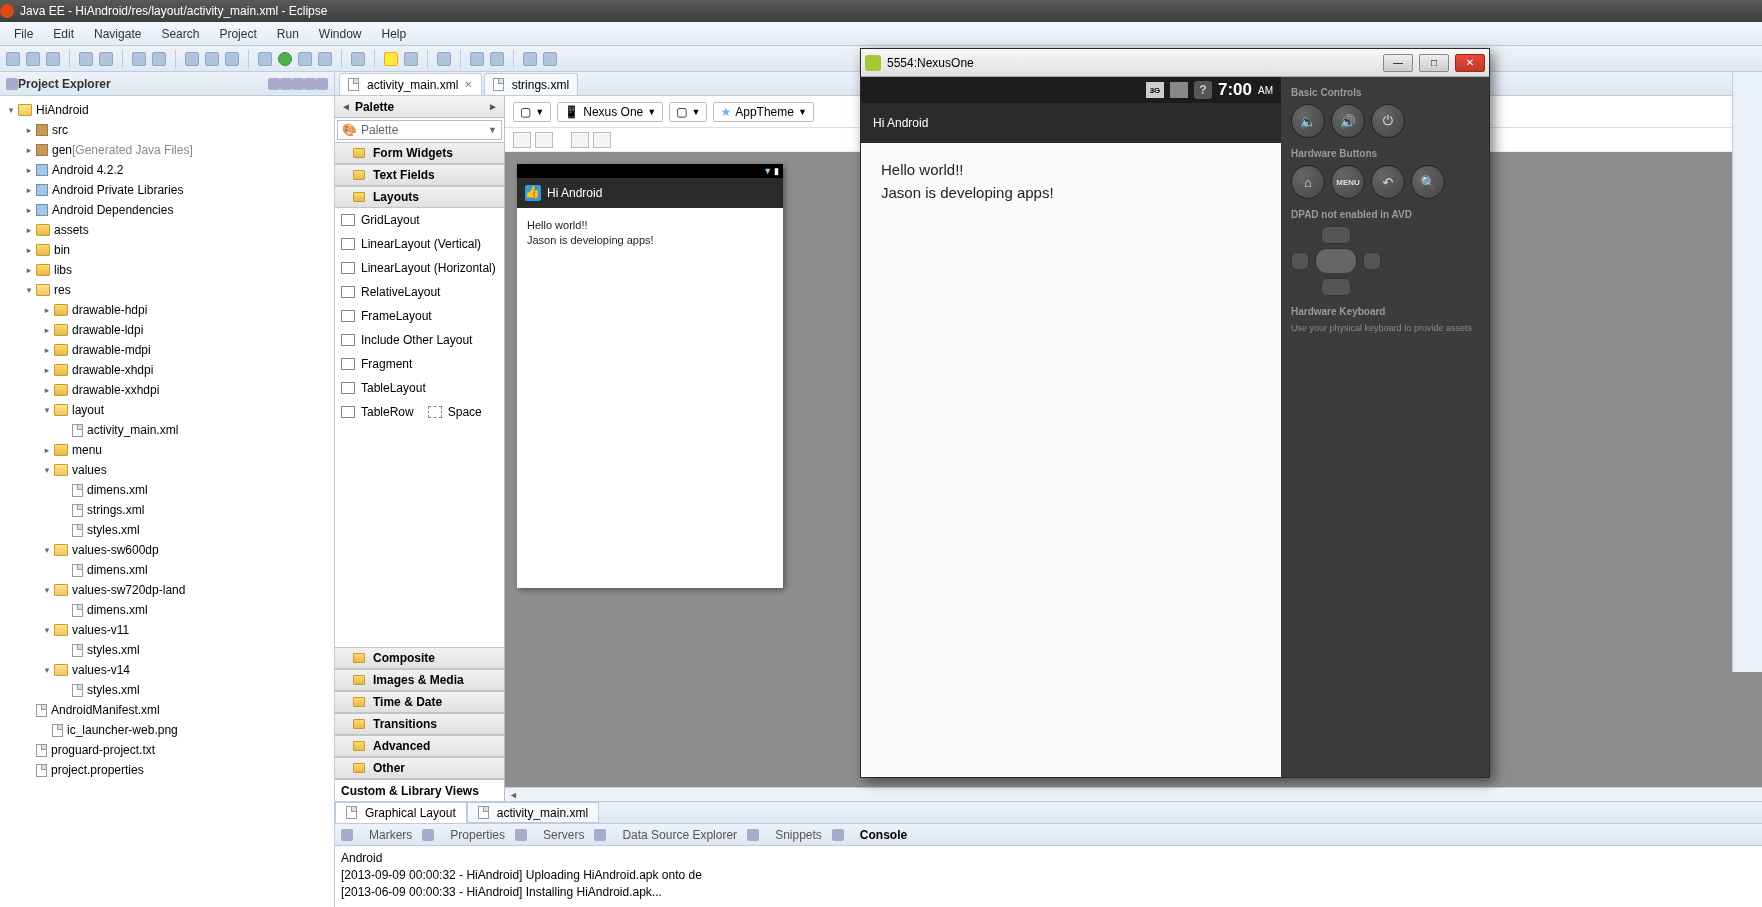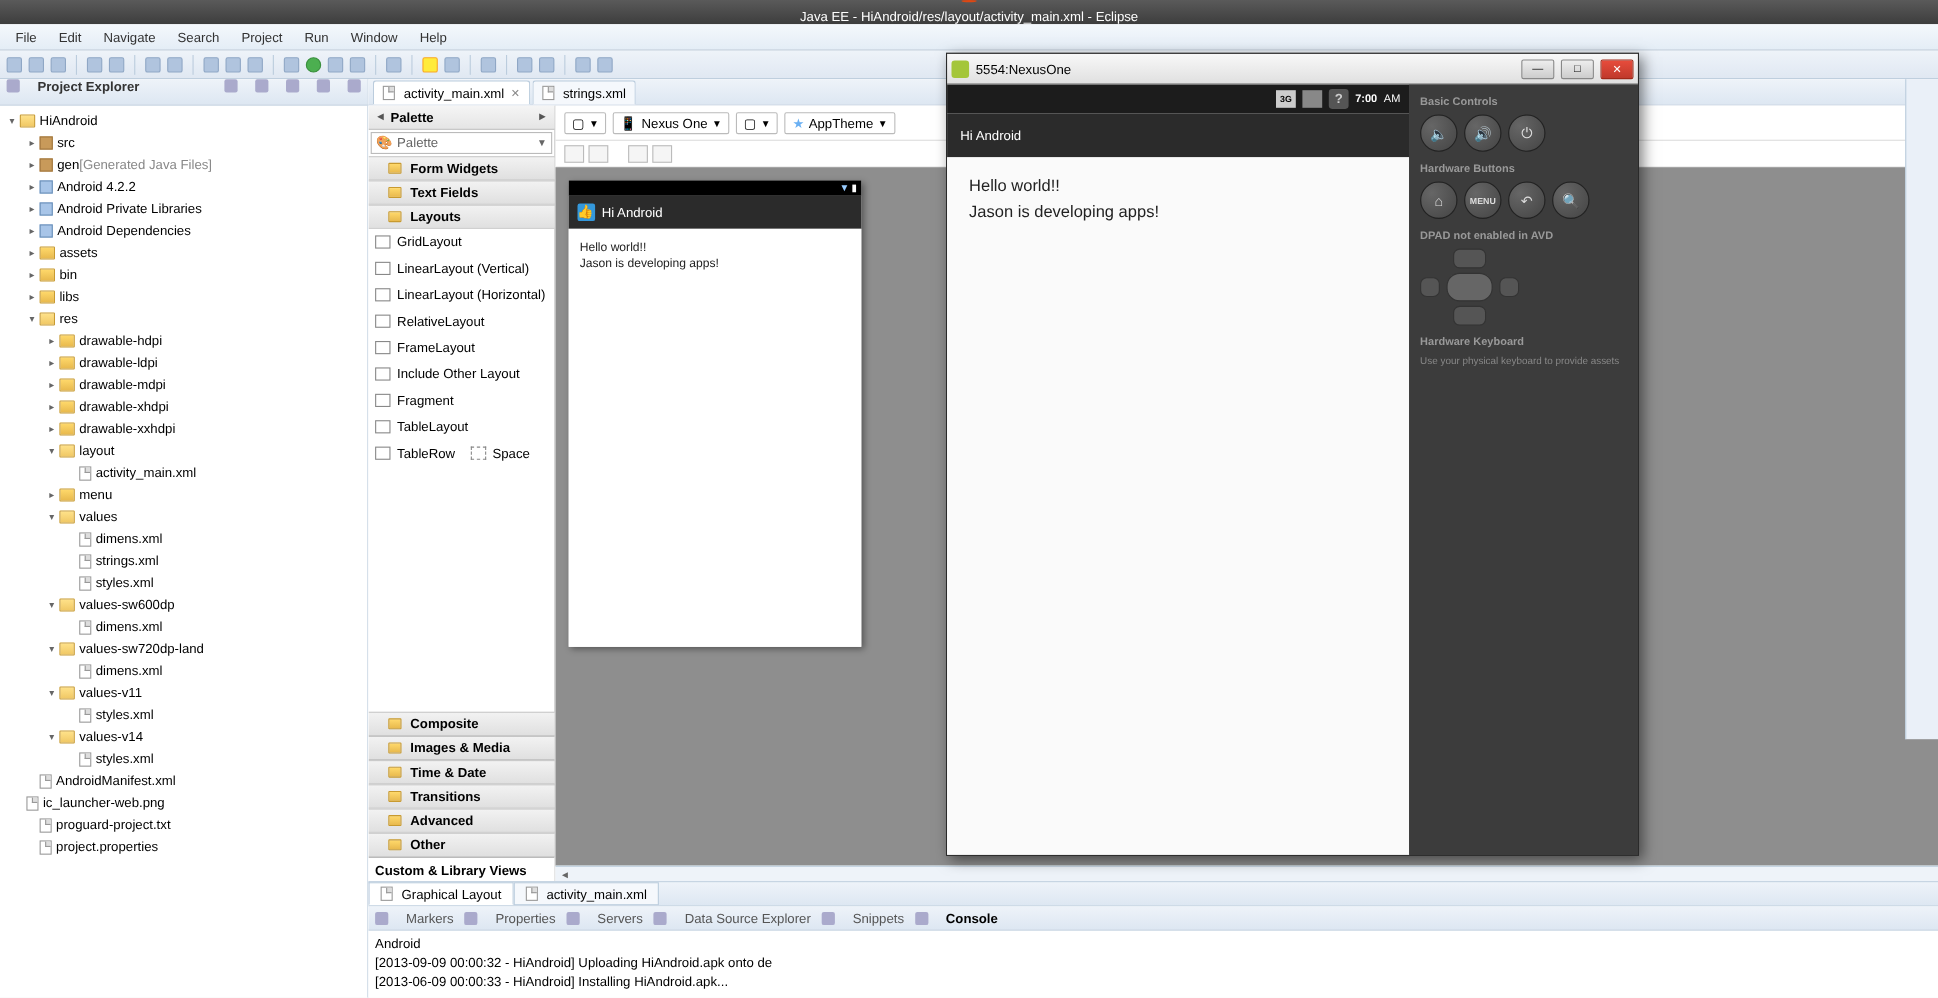--- a/index.html
+++ b/index.html
@@ -1,39 +1,39 @@
 <!DOCTYPE html>
 <html><head>
 <meta charset="utf-8">
 <style>
 * { margin: 0; padding: 0; box-sizing: border-box; font-family: "Segoe UI", Tahoma, sans-serif; font-size: 12px; }
 body { background: #e8e8e8; width: 1762px; height: 907px; overflow: hidden; position: relative; }
 
 
-.titlebar { height: 22px; background: linear-gradient(#5a5a5a,#3d3d3d); color: #fff; display: flex; align-items: center; padding: 0 17px; gap: 6px; flex-direction: column; }
+.titlebar { height: 22px; background: linear-gradient(#5a5a5a,#3d3d3d); color: #fff; display: flex; align-items: center; padding: 0 0; gap: 6px; }
 .titlebar .ubuntu-icon { width: 14px; height: 14px; border-radius: 50%; background: #dd4814; display:inline-block; }
 .titlebar-text { font-size: 12px; }
 
 
 .menubar { height: 24px; background: linear-gradient(#f4f8fc,#e4edf6); display: flex; align-items: center; padding: 0 4px; border-bottom: 1px solid #bcd; }
 .menubar span { padding: 2px 10px; color: #333; cursor: default; }
 
 
 .toolbar { height: 26px; background: linear-gradient(#eef3f9,#e0e8f2); border-bottom: 1px solid #bcd; display: flex; align-items: center; padding: 0 6px; gap: 6px; }
 .tb-btn { width: 14px; height: 14px; background: #b0c4de; border: 1px solid #8fa7c5; border-radius: 2px; }
 .tb-sep { width: 1px; height: 18px; background: #bcd; margin: 0 3px;}
 .tb-btn.green{background:#4caf50;border-color:#388e3c;border-radius:50%;}
 .tb-btn.yellow{background:#ffeb3b;border-color:#f9a825;}
 
 
 .workbench { display: flex; height: calc(100% - 72px); background: #fff; }
 
 
 .explorer { width: 335px; border-right: 1px solid #bcd; background: #fff; display:flex; flex-direction:column;}
-.view-header { height: 24px; background: linear-gradient(#eef3f9,#dde7f2); border-bottom: 1px solid #bcd; display: flex; padding: 0 6px; gap: 16px; font-weight: bold; color: #333;}
+.view-header { height: 24px; background: linear-gradient(#eef3f9,#dde7f2); border-bottom: 1px solid #bcd; display: flex; align-items: center; padding: 0 6px; gap: 0; font-weight: bold; color: #333;}
 .view-header .spacer{flex:1;}
 .hdr-icon{width:12px;height:12px;background:#aac;border-radius:2px;}
 .tree { overflow-y: auto; padding: 4px 0; flex:1;}
 .tree-row { display: flex; align-items: center; height: 20px; padding-left: 6px; white-space: nowrap; cursor: default;}
 .twisty { width: 10px; height: 10px; margin-right: 2px; display: inline-flex; align-items:center; justify-content:center; color:#666; font-size:9px;}
 .fld-icon { width: 14px; height: 12px; background: linear-gradient(#ffd96b,#e8b94d); border:1px solid #c89a2f; border-radius:1px; margin-right: 4px;}
 .fld-icon.open{background:linear-gradient(#ffe28a,#f0c865);}
 .pkg-icon{width:12px;height:12px;background:#c89a5a;border:1px solid #a0763e;margin-right:4px;}
 .file-icon{width:11px;height:13px;background:#fff;border:1px solid #999;margin-right:4px;position:relative;}
 .file-icon::before{content:"";position:absolute;top:0;right:0;width:4px;height:4px;background:#ddd;border-left:1px solid #999;border-bottom:1px solid #999;}
@@ -92,21 +92,21 @@
 .emulator{position:absolute;left:860px;top:48px;width:630px;height:730px;background:#404040;border:1px solid #2a2a2a;box-shadow:4px 4px 12px rgba(0,0,0,0.5);display:flex;flex-direction:column;z-index:100;}
 .emu-titlebar{height:28px;background:linear-gradient(#f8f8f8,#e0e0e0);border-bottom:1px solid #aaa;display:flex;align-items:center;padding:0 4px;gap:6px;}
 .emu-titlebar .android-icon{width:16px;height:16px;background:#a4c639;border-radius:3px;}
 .emu-titlebar .spacer{flex:1;}
 .win-btn{width:30px;height:18px;background:linear-gradient(#eee,#ccc);border:1px solid #888;border-radius:2px;display:flex;align-items:center;justify-content:center;font-size:10px;}
 .win-btn.close{background:linear-gradient(#e74c3c,#c0392b);color:#fff;border-color:#a02818;}
 .emu-body{flex:1;display:flex;background:#404040;}
 .emu-screen{width:420px;background:#fff;display:flex;flex-direction:column;}
 .emu-status{height:26px;background:#1c1c1c;display:flex;align-items:center;justify-content:flex-end;padding:0 8px;gap:6px;color:#fff;}
 .sig-icon{width:18px;height:16px;background:#888;}
-.emu-status .time{font-size:10px;font-weight:bold;}
+.emu-status .time{font-size:17px;font-weight:bold;}
 .emu-status .ampm{font-size:10px;}
 .emu-action{height:40px;background:#2b2b2b;color:#fff;display:flex;align-items:center;padding:0 12px;font-size:18px;}
 .emu-content{flex:1;background:#fafafa;padding:16px 20px;}
 .emu-content p{font-size:15px;color:#222;line-height:1.5;}
 .emu-controls{flex:1;background:#3c3c3c;padding:10px;color:#bbb;font-size:11px;}
 .ctrl-section{margin-bottom:10px;}
 .ctrl-label{font-size:10px;color:#999;margin-bottom:6px;font-weight:bold;}
 .ctrl-row{display:flex;gap:6px;margin-bottom:6px;}
 .round-btn{width:34px;height:34px;border-radius:50%;background:radial-gradient(circle at 30% 30%,#666,#444);border:1px solid #222;display:flex;align-items:center;justify-content:center;color:#ddd;font-size:13px;}
 .round-btn.menu{font-size:8px;font-weight:bold;}
@@ -338,21 +338,21 @@
         <div class="tree-row" style="padding-left: 60px;">
           <span class="twisty"></span>
           <span class="file-icon"></span>
           <span class="tree-label">styles.xml</span>
         </div>
         <div class="tree-row" style="padding-left: 24px;">
           <span class="twisty"></span>
           <span class="file-icon"></span>
           <span class="tree-label">AndroidManifest.xml</span>
         </div>
-        <div class="tree-row" style="padding-left: 12px;">
+        <div class="tree-row" style="padding-left: 40px;">
           <span class="twisty"></span>
           <span class="file-icon"></span>
           <span class="tree-label">ic_launcher-web.png</span>
         </div>
         <div class="tree-row" style="padding-left: 24px;">
           <span class="twisty"></span>
           <span class="file-icon"></span>
           <span class="tree-label">proguard-project.txt</span>
         </div>
         <div class="tree-row" style="padding-left: 24px;">

